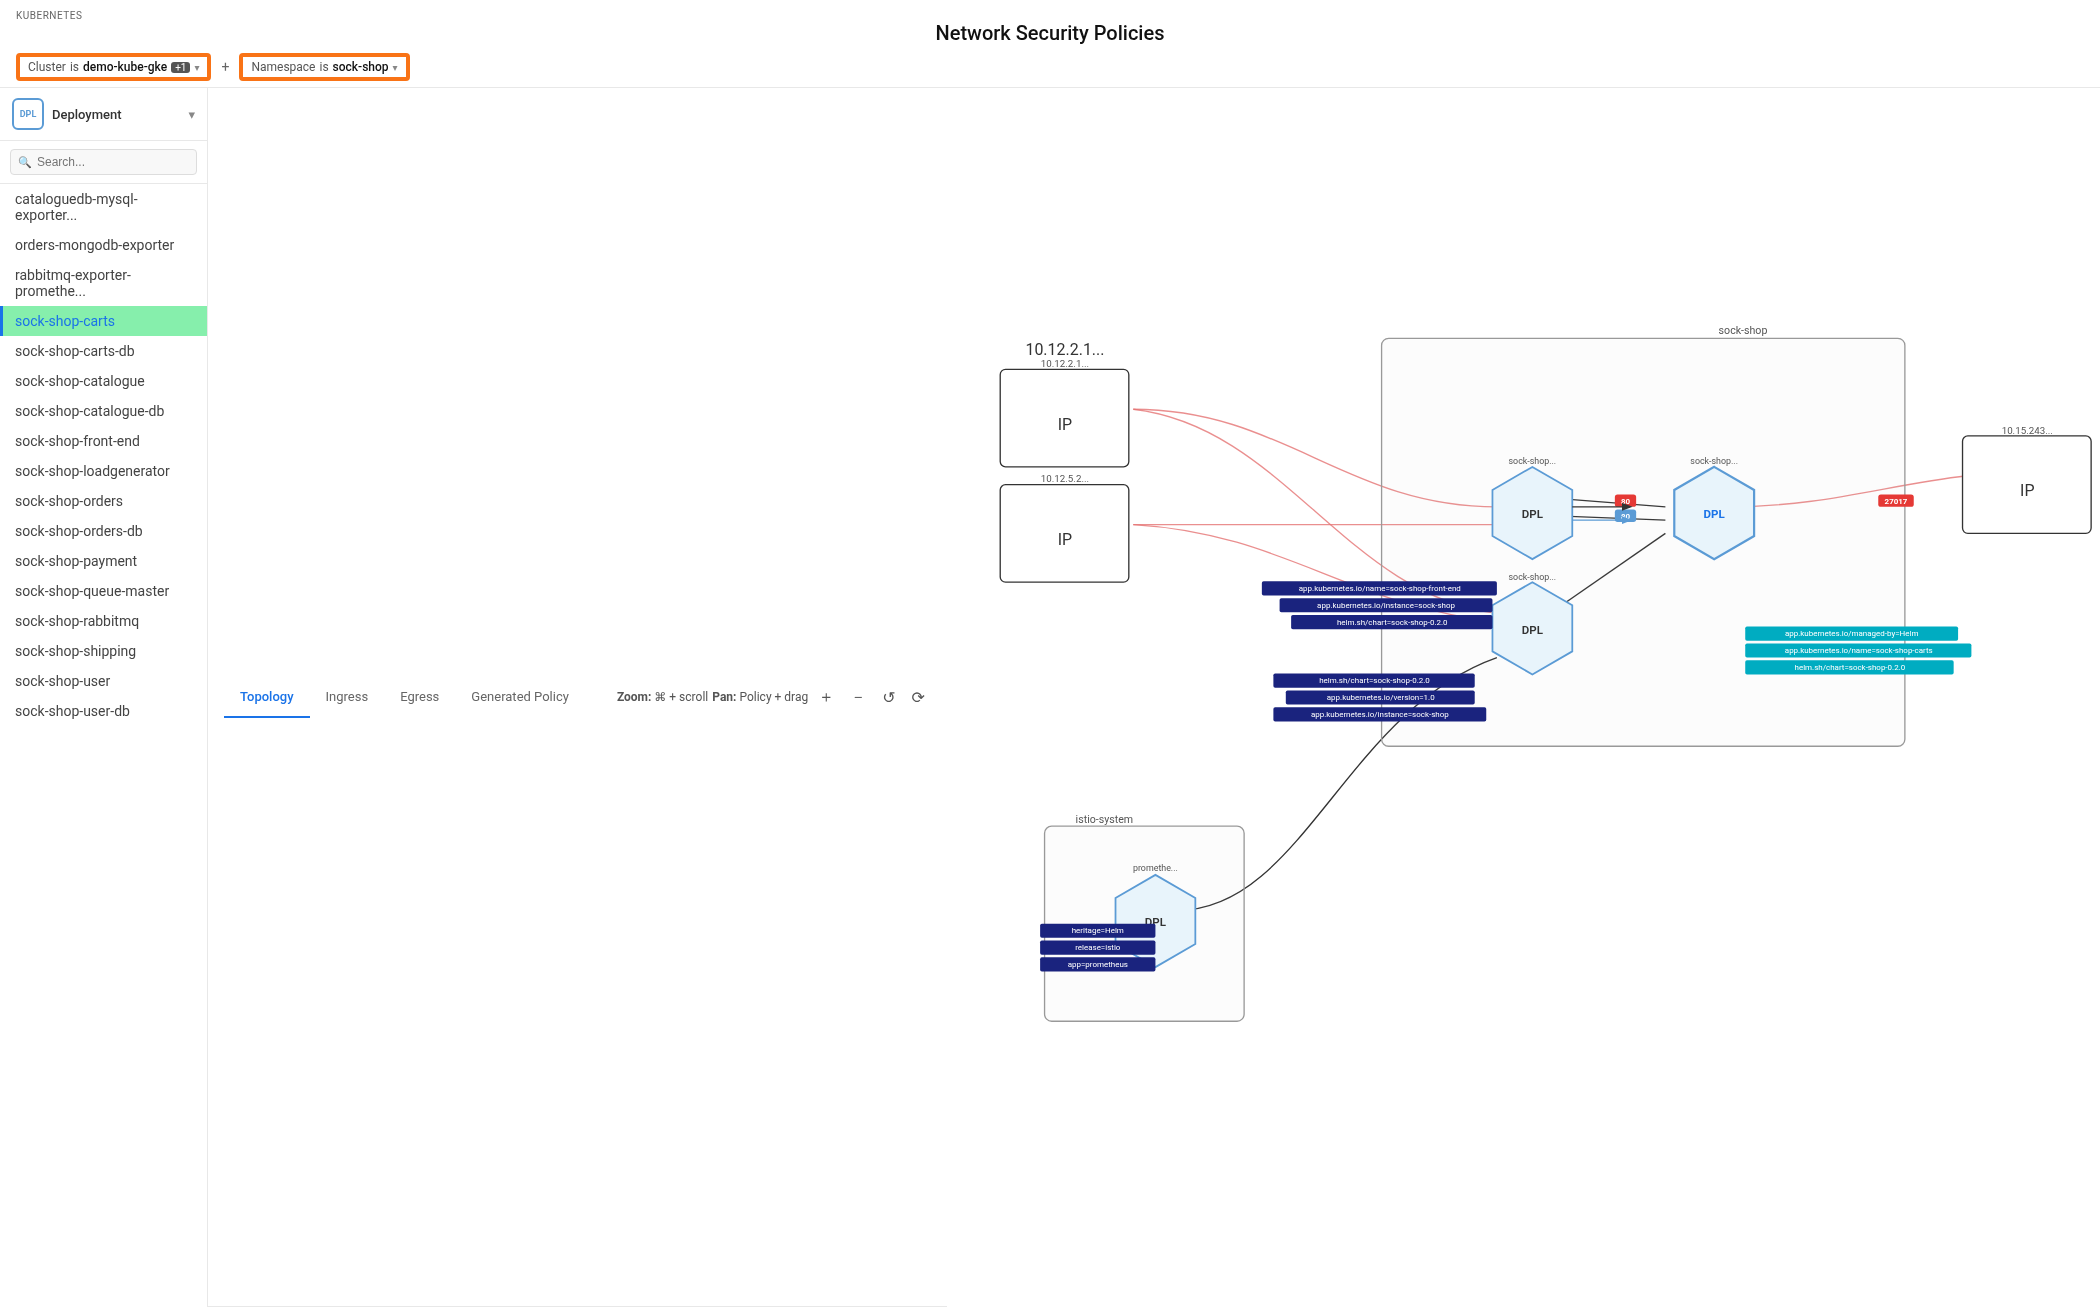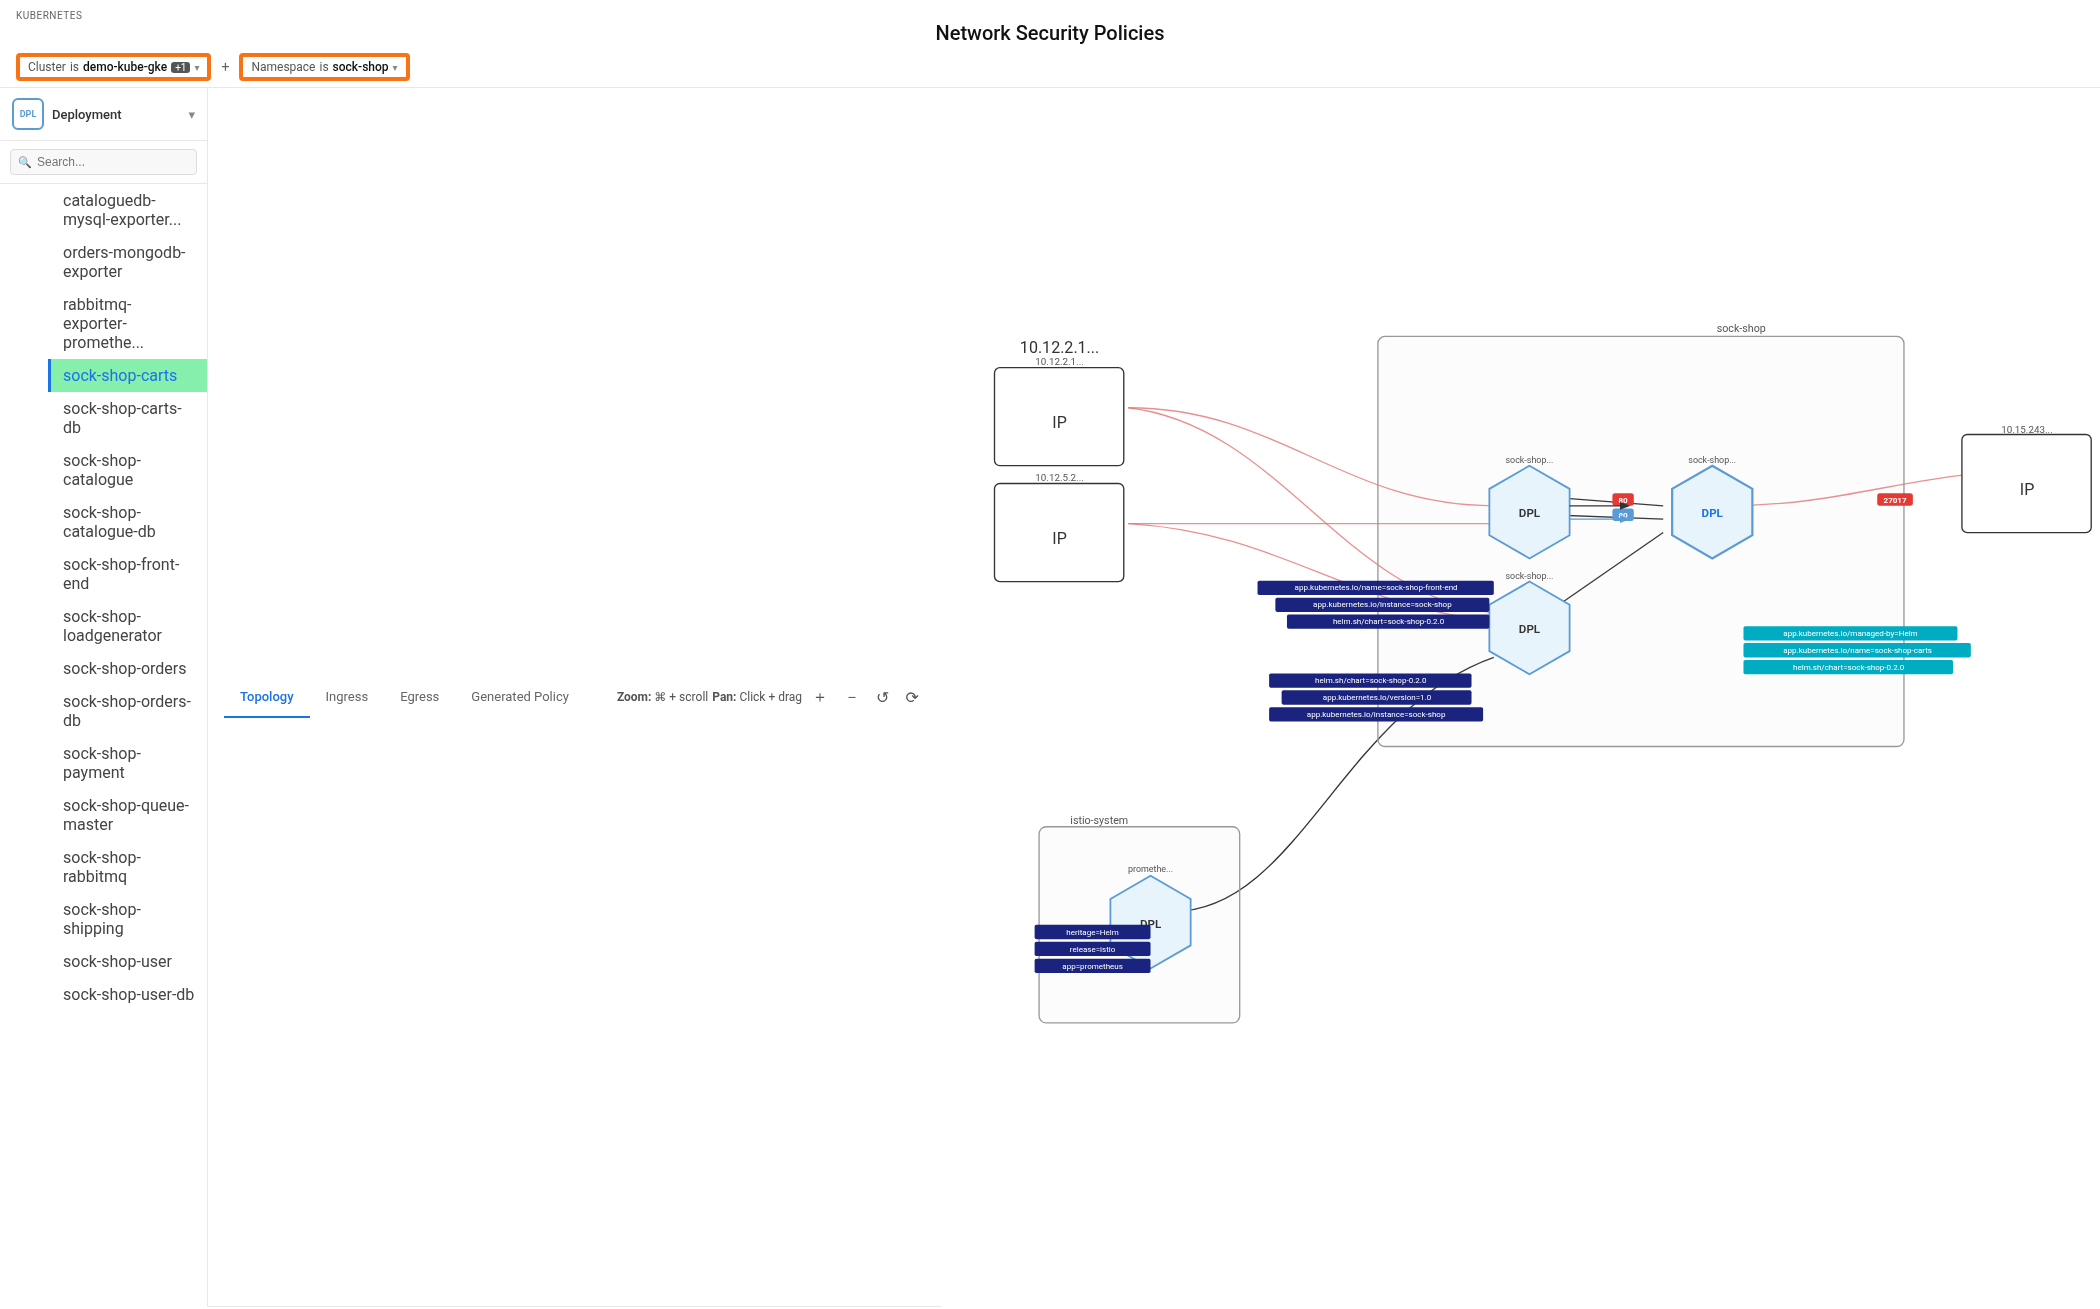--- a/index.html
+++ b/index.html
@@ -25,21 +25,21 @@
     .sidebar-header { display: flex; align-items: center; justify-content: space-between; padding: 10px 12px; border-bottom: 1px solid #e8e8e8; cursor: pointer; }
     .sidebar-header-left { display: flex; align-items: center; gap: 8px; }
     .dpl-badge { width: 32px; height: 32px; border: 2px solid #5b9bd5; border-radius: 6px; display: flex; align-items: center; justify-content: center; font-size: 9px; font-weight: 700; color: #5b9bd5; }
     .sidebar-type { font-size: 13px; font-weight: 500; }
     .sidebar-chevron { color: #888; }
     .search-box { padding: 8px 10px; border-bottom: 1px solid #e8e8e8; }
     .search-input { width: 100%; border: 1px solid #ddd; border-radius: 4px; padding: 5px 8px 5px 26px; font-size: 12px; outline: none; background: #f8f8f8; }
     .search-wrapper { position: relative; }
     .search-icon-inner { position: absolute; left: 8px; top: 50%; transform: translateY(-50%); color: #aaa; font-size: 11px; }
     .sidebar-list { overflow-y: auto; flex: 1; }
-    .sidebar-item { padding: 7px 12px; font-size: 16px; color: #444; cursor: pointer; border-left: 3px solid transparent; margin-left: 48px; }
+    .sidebar-item { padding: 7px 12px; font-size: 14px; color: #444; cursor: pointer; border-left: 3px solid transparent; }
     .sidebar-item.active { background: #86efac; color: #1a73e8; border-left: 3px solid #1a73e8; }
 
     
     .content { flex: 1; display: flex; flex-direction: row; overflow: hidden; }
     .tabs { display: flex; align-items: center; border-bottom: 1px solid #e8e8e8; padding: 0 16px; }
     .tab { padding: 12px 16px; font-size: 13px; cursor: pointer; color: #666; border-bottom: 2px solid transparent; }
     .tab.active { color: #1a73e8; border-bottom: 2px solid #1a73e8; font-weight: 500; }
     .toolbar { display: flex; align-items: center; gap: 4px; padding: 8px 16px; border-bottom: 1px solid #e8e8e8; font-size: 12px; color: #555; }
     .toolbar-btn { background: none; border: none; cursor: pointer; color: #555; font-size: 16px; padding: 2px 6px; border-radius: 3px; }
 
@@ -121,21 +121,21 @@
 
   <div class="content">
     <div class="tabs">
       <div class="tab active">Topology</div>
       <div class="tab">Ingress</div>
       <div class="tab">Egress</div>
       <div class="tab">Generated Policy</div>
     </div>
     <div class="toolbar">
       <span><strong>Zoom:</strong>&nbsp;<span>⌘ + scroll</span></span>
-      <span><strong>Pan:</strong>&nbsp;<span>Click + drag</span></span>
+      <span><strong>Pan:</strong>&nbsp;<span>Policy + drag</span></span>
       <button class="toolbar-btn" title="Zoom In">＋</button>
       <button class="toolbar-btn" title="Zoom Out">－</button>
       <button class="toolbar-btn" title="Reset">↺</button>
       <button class="toolbar-btn" title="Refresh">⟳</button>
     </div>
 
     <div class="topology-canvas">
       <svg class="topology-svg" viewBox="0 0 1300 850">
 
         <path d="M 210 100 C 380 100, 450 210, 620 210" class="edge-line edge-red"></path>

